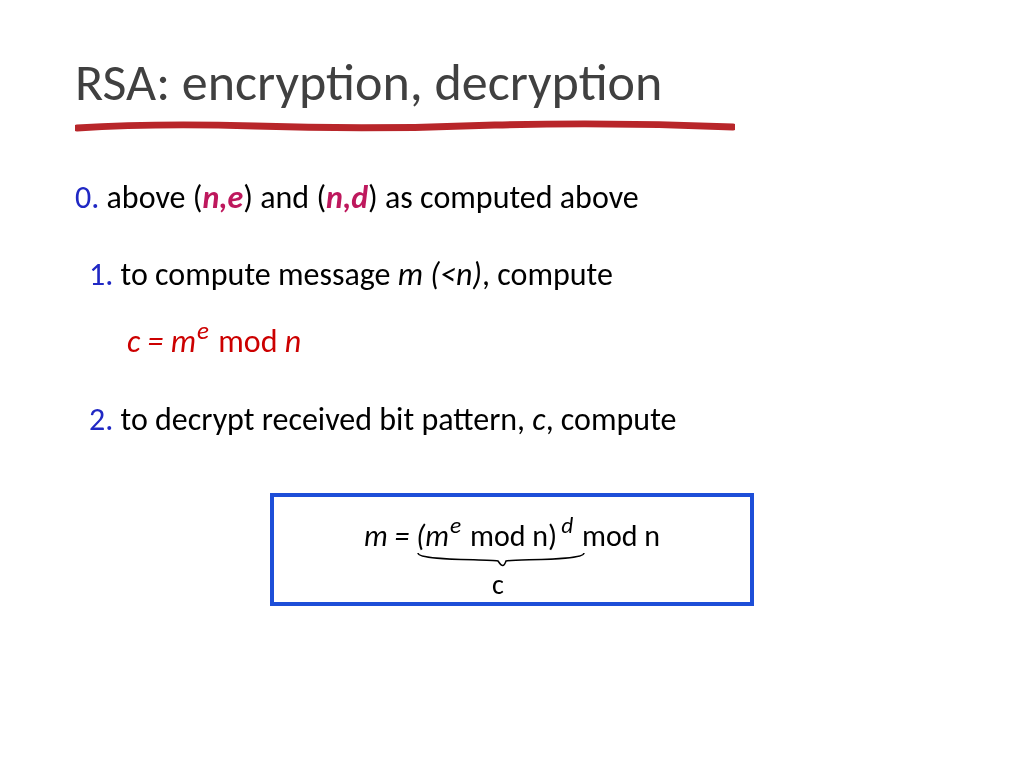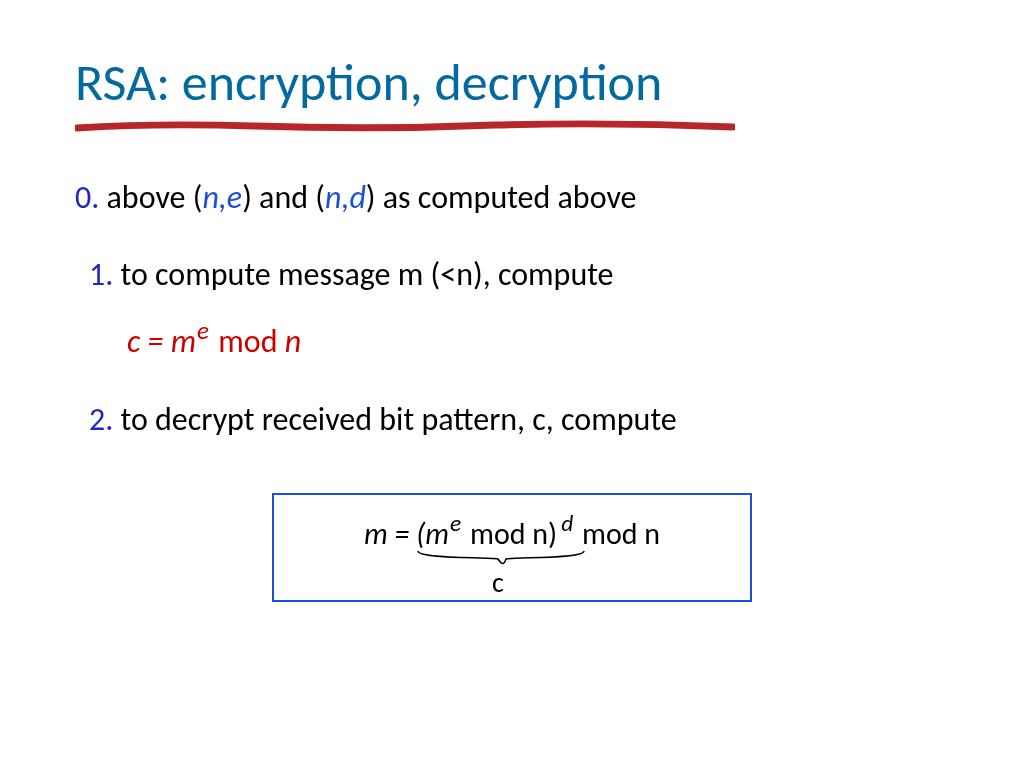--- a/index.html
+++ b/index.html
@@ -10,60 +10,60 @@
     background: #ffffff;
     font-family: "Gill Sans", "Gill Sans MT", Calibri, sans-serif;
     position: relative;
     overflow: hidden;
   }
   .slide {
     padding: 50px 75px;
   }
   .title {
     font-size: 52px;
-    color: #0369a1;
+    color: #404040;
     font-weight: 400;
     margin-bottom: 6px;
   }
   .underline {
     height: 14px;
     width: 660px;
     margin-bottom: 38px;
   }
   .step {
     font-size: 32px;
     margin-bottom: 34px;
     line-height: 1.35;
   }
   .step1 { margin-left: 14px; }
   .step2 { margin-left: 14px; }
   .num-blue { color: #2028c4; }
-  .inline-red-i { color: #1d4ed8; font-style: italic; }
-  .italic { }
+  .inline-red-i { color: #be185d; font-style: italic; font-weight: bold; }
+  .italic { font-style: italic; }
   .formula {
     color: #cc0000;
     font-size: 32px;
     font-style: italic;
     margin-left: 38px;
     margin-top: 24px;
   }
   .sup {
     position: relative;
     top: -0.55em;
     font-size: 0.78em;
     margin-left: 1px;
     margin-right: 2px;
   }
   .boxwrap {
     margin-top: 52px;
     display: flex;
     justify-content: center;
   }
   .redbox {
-    border: 2px solid #1d4ed8;
+    border: 4px solid #1d4ed8;
     padding: 20px 38px 48px 38px;
     font-size: 30px;
     font-style: italic;
     color: #000;
     position: relative;
     min-width: 400px;
     text-align: center;
   }
   .normal { font-style: normal; }
   .brace {

